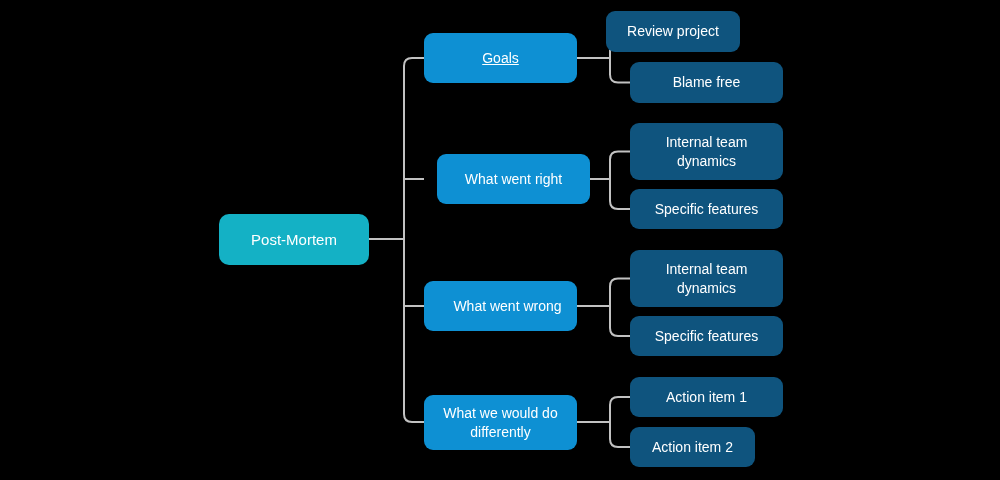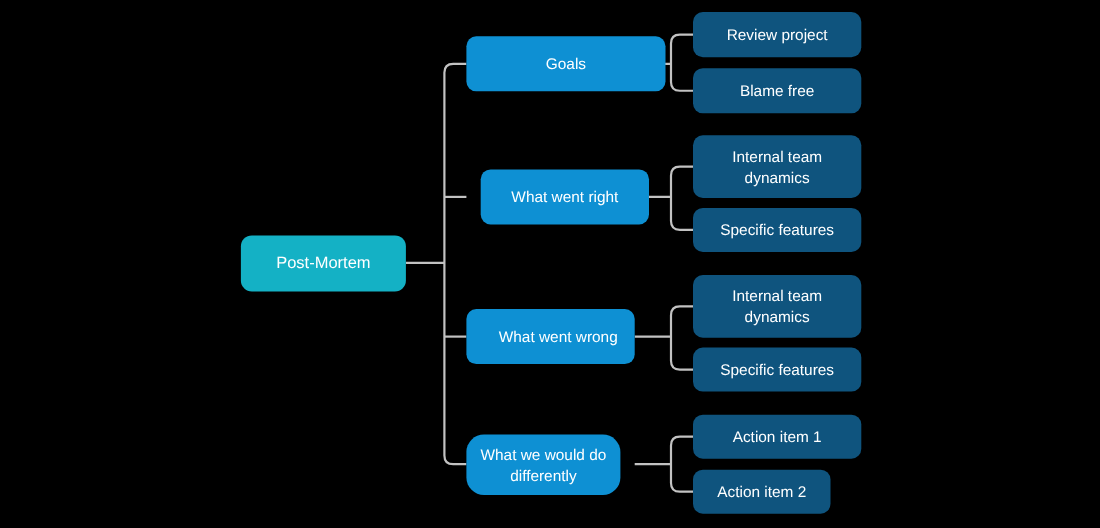--- a/index.html
+++ b/index.html
@@ -40,26 +40,26 @@
     line-height: 1.3;
     cursor: default;
   }
   .root   { background: var(--root-node, #14b1c5);  font-size: 15px; }
   .branch { background: var(--branch-node, #0e90d3); font-size: 14px; }
   .leaf   { background: var(--leaf-node, #0f547e);  font-size: 14px; }
 
   
   #n-root { left: 219px; top: 214px; width: 150px; height: 51px; border-radius: 10px; }
 
-  #n-b0 { left: 424px; top: 33px;  width: 181px; height: 50px; }
+  #n-b0 { left: 424px; top: 33px;  width: 153px; height: 50px; text-decoration: underline; }
   #n-b1 { left: 424px; top: 154px; width: 153px; height: 50px; margin-left: 13px; }
   #n-b2 { left: 424px; top: 281px; width: 153px; height: 50px; padding-left: 24px; }
-  #n-b3 { left: 424px; top: 395px; width: 140px; height: 55px; border-radius: 16px; }
+  #n-b3 { left: 424px; top: 395px; width: 153px; height: 55px; }
 
-  #n-b0c0 { left: 630px; top: 11px;  width: 153px; height: 41px; }
+  #n-b0c0 { left: 606px; top: 11px;  width: 134px; height: 41px; }
   #n-b0c1 { left: 630px; top: 62px;  width: 153px; height: 41px; }
   #n-b1c0 { left: 630px; top: 123px; width: 153px; height: 57px; }
   #n-b1c1 { left: 630px; top: 189px; width: 153px; height: 40px; }
   #n-b2c0 { left: 630px; top: 250px; width: 153px; height: 57px; }
   #n-b2c1 { left: 630px; top: 316px; width: 153px; height: 40px; }
   #n-b3c0 { left: 630px; top: 377px; width: 153px; height: 40px; }
   #n-b3c1 { left: 630px; top: 427px; width: 125px; height: 40px; }
 </style>
 </head>
 <body>

